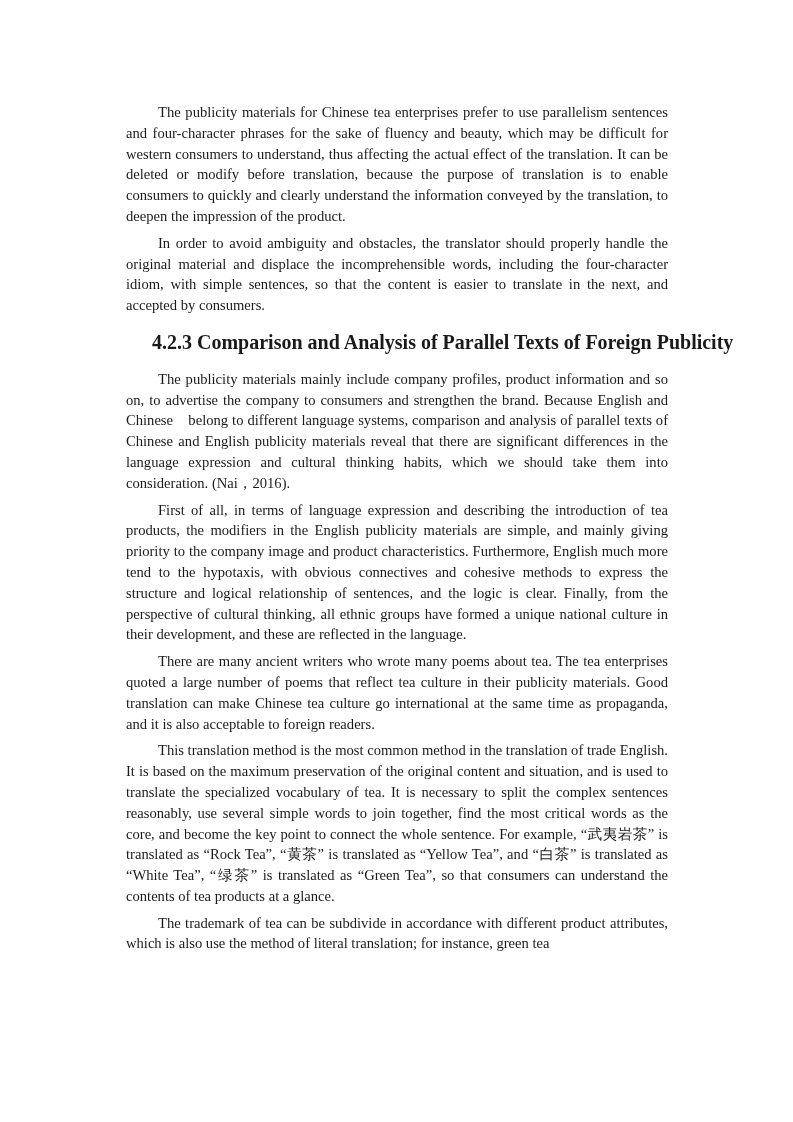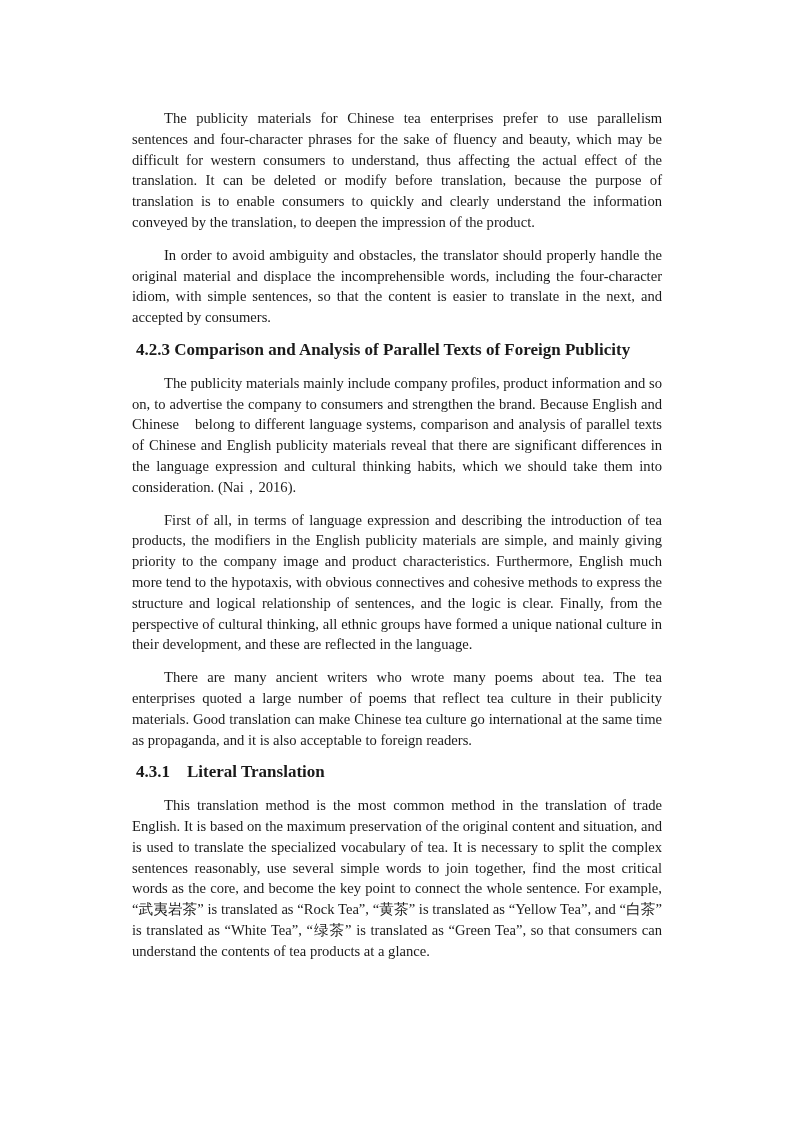--- a/index.html
+++ b/index.html
@@ -8,43 +8,43 @@
     position: absolute;
     left: 120px;
     top: 96px;
     width: 554px;
     font-family: "Liberation Serif", "DejaVu Serif", serif;
     font-size: 14.6px;
     line-height: 20.8px;
     color: #1a1a1a;
   }
   .para {
-    margin: 12px;
+    margin: 6px;
     text-indent: 32px;
     text-align: justify;
   }
   .heading {
-    margin: 0;
+    margin: 16px;
     font-weight: bold;
-    font-size: 17px;
+    font-size: 20px;
     line-height: 20.8px;
     white-space: pre;
   }
   .h-423 { padding-left: 16px; }
   .h-43 { padding-left: 8px; }
   .h-431 { padding-left: 16px; }
 </style>
 </head>
 <body>
 
 <div class="page">
   <p class="para">The publicity materials for Chinese tea enterprises prefer to use parallelism sentences and four-character phrases for the sake of fluency and beauty, which may be difficult for western consumers to understand, thus affecting the actual effect of the translation. It can be deleted or modify before translation, because the purpose of translation is to enable consumers to quickly and clearly understand the information conveyed by the translation, to deepen the impression of the product.</p>
   <p class="para">In order to avoid ambiguity and obstacles, the translator should properly handle the original material and displace the incomprehensible words, including the four-character idiom, with simple sentences, so that the content is easier to translate in the next, and accepted by consumers.</p>
 
   <p class="heading h-423">4.2.3 Comparison and Analysis of Parallel Texts of Foreign Publicity</p>
   <p class="para">The publicity materials mainly include company profiles, product information and so on, to advertise the company to consumers and strengthen the brand. Because English and Chinese　belong to different language systems, comparison and analysis of parallel texts of Chinese and English publicity materials reveal that there are significant differences in the language expression and cultural thinking habits, which we should take them into consideration. (Nai，2016).</p>
   <p class="para">First of all, in terms of language expression and describing the introduction of tea products, the modifiers in the English publicity materials are simple, and mainly giving priority to the company image and product characteristics. Furthermore, English much more tend to the hypotaxis, with obvious connectives and cohesive methods to express the structure and logical relationship of sentences, and the logic is clear. Finally, from the perspective of cultural thinking, all ethnic groups have formed a unique national culture in their development, and these are reflected in the language.</p>
   <p class="para">There are many ancient writers who wrote many poems about tea. The tea enterprises quoted a large number of poems that reflect tea culture in their publicity materials. Good translation can make Chinese tea culture go international at the same time as propaganda, and it is also acceptable to foreign readers.</p>
 
 
-  <p class="heading h-431">4.3.1    Literal Translation</p>
   <p class="para">This translation method is the most common method in the translation of trade English. It is based on the maximum preservation of the original content and situation, and is used to translate the specialized vocabulary of tea. It is necessary to split the complex sentences reasonably, use several simple words to join together, find the most critical words as the core, and become the key point to connect the whole sentence. For example, “武夷岩茶” is translated as “Rock Tea”, “黄茶” is translated as “Yellow Tea”, and “白茶” is translated as “White Tea”, “绿茶” is translated as “Green Tea”, so that consumers can understand the contents of tea products at a glance.</p>
+  <p class="para">The trademark of tea can be subdivide in accordance with different product attributes, which is also use the method of literal translation; for instance, green tea</p>
 </div>
 
 </body></html>

